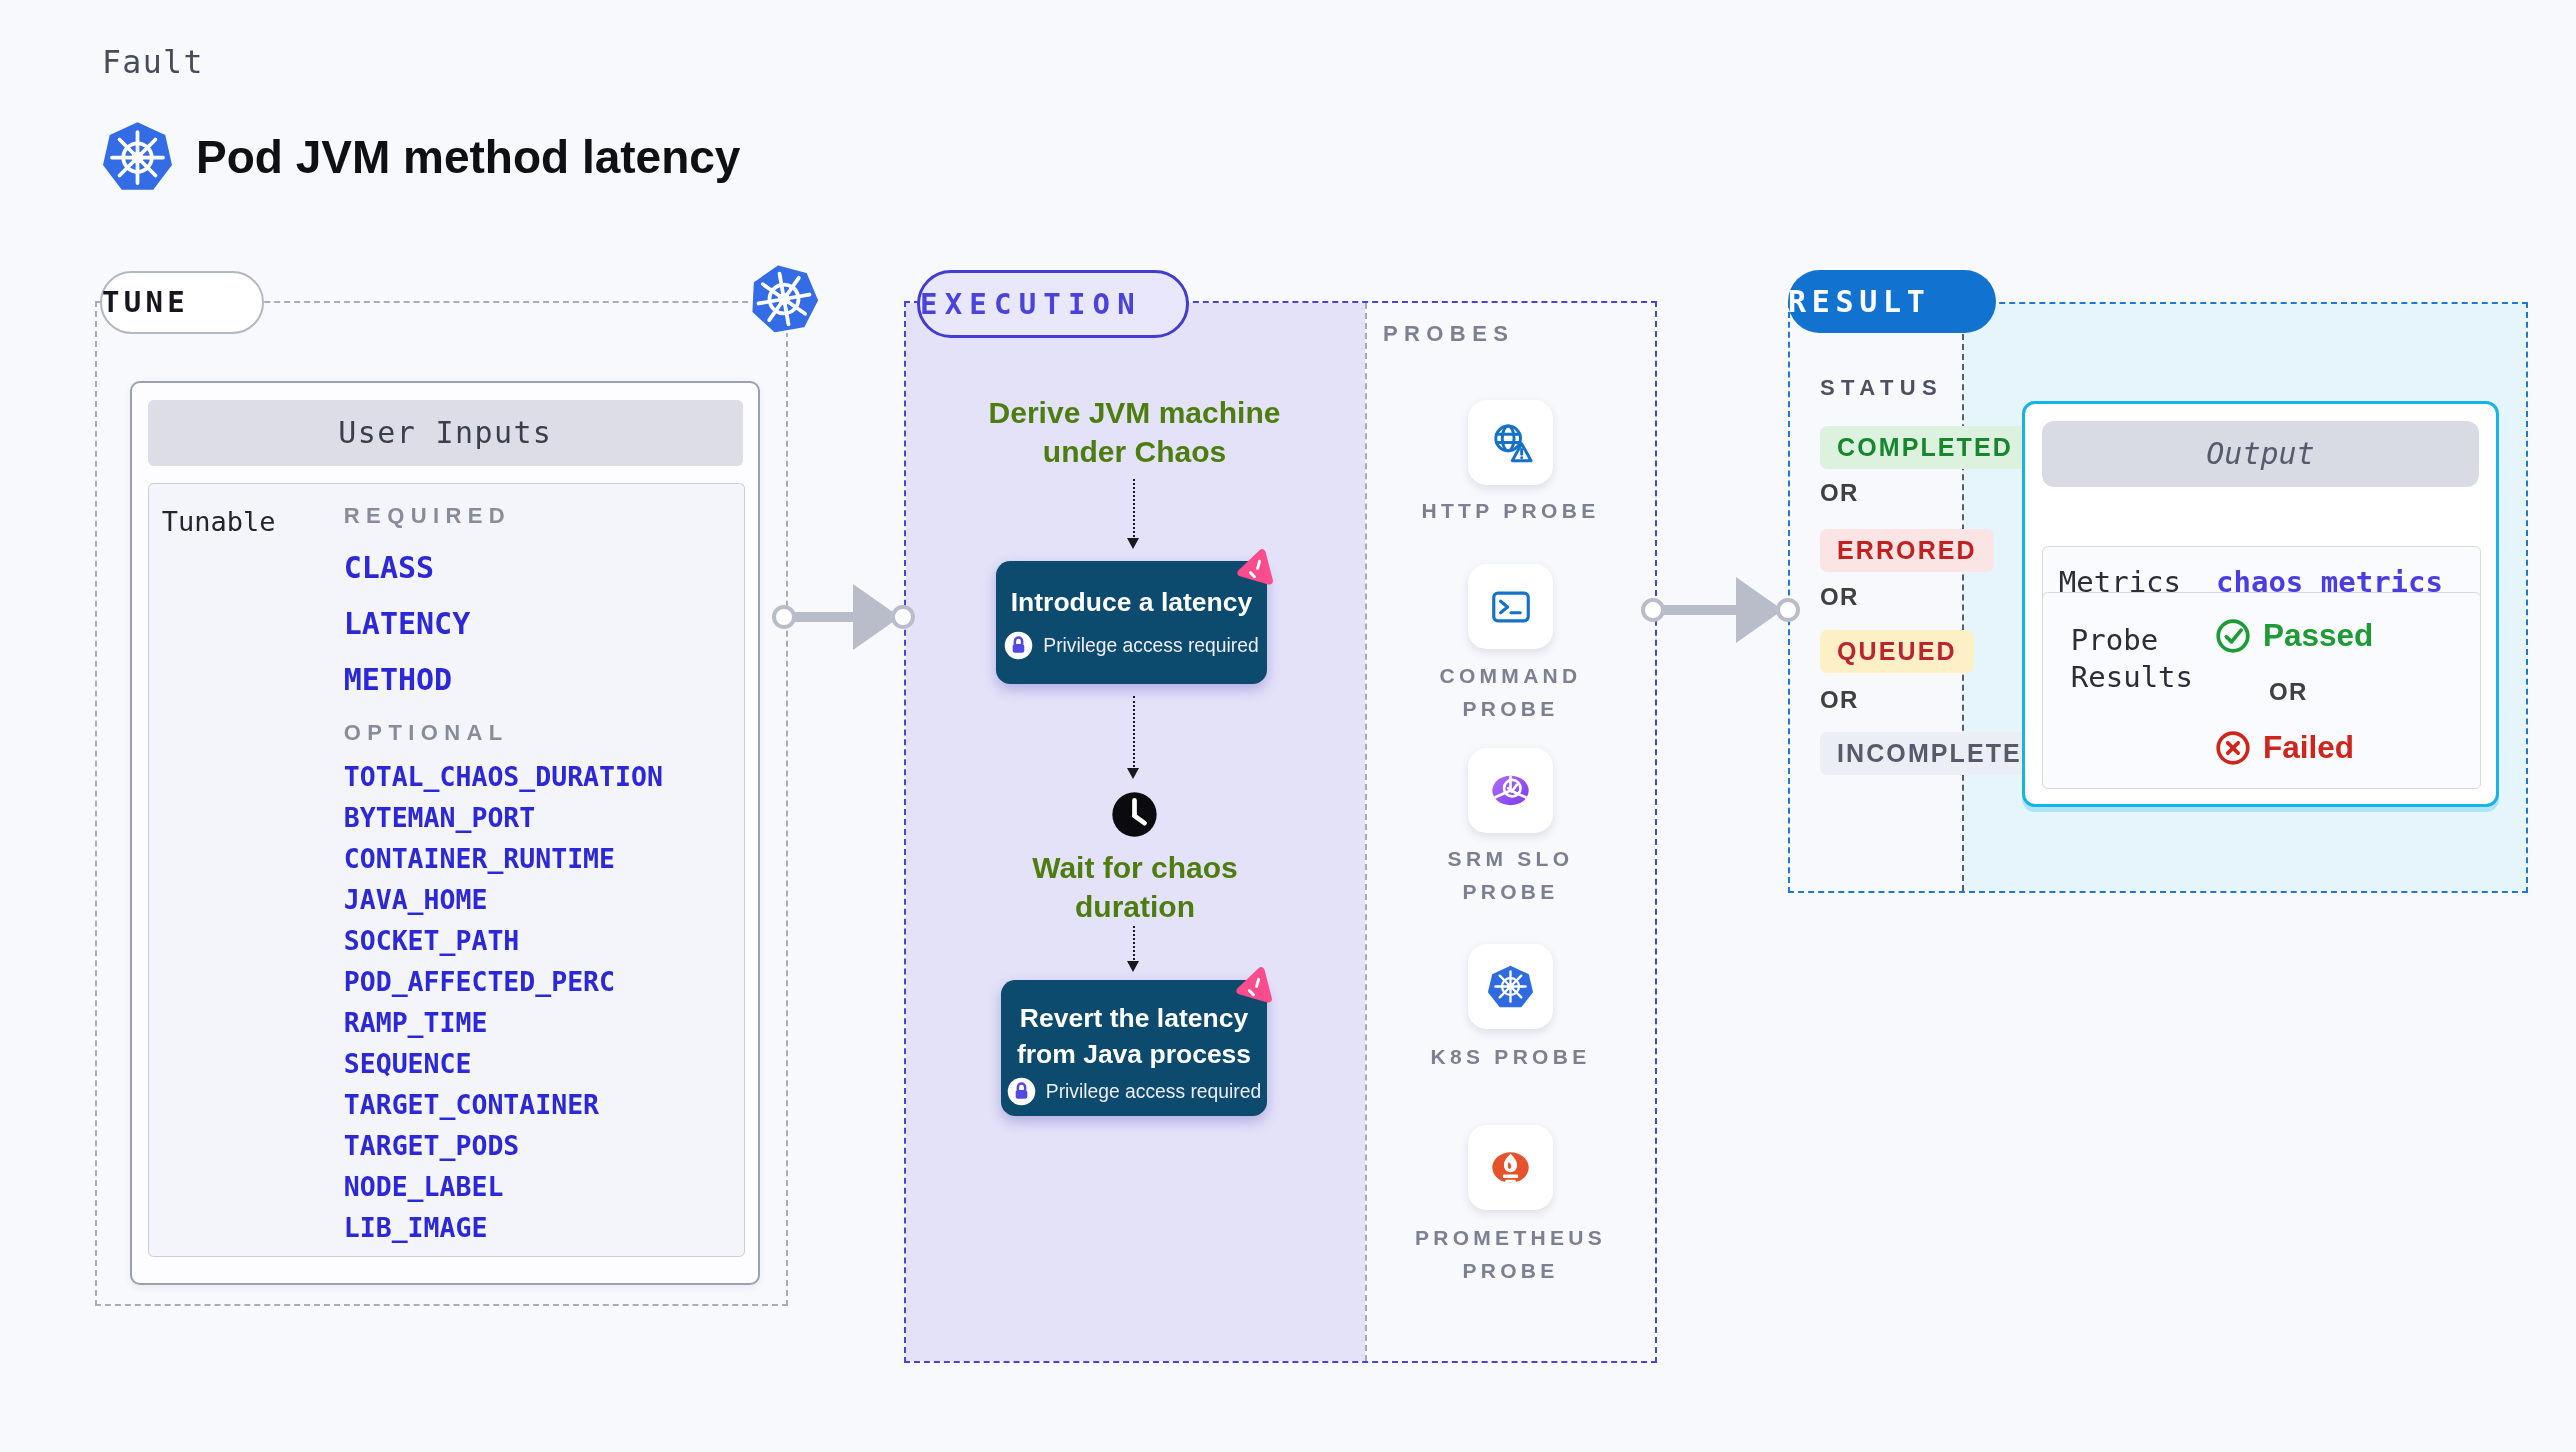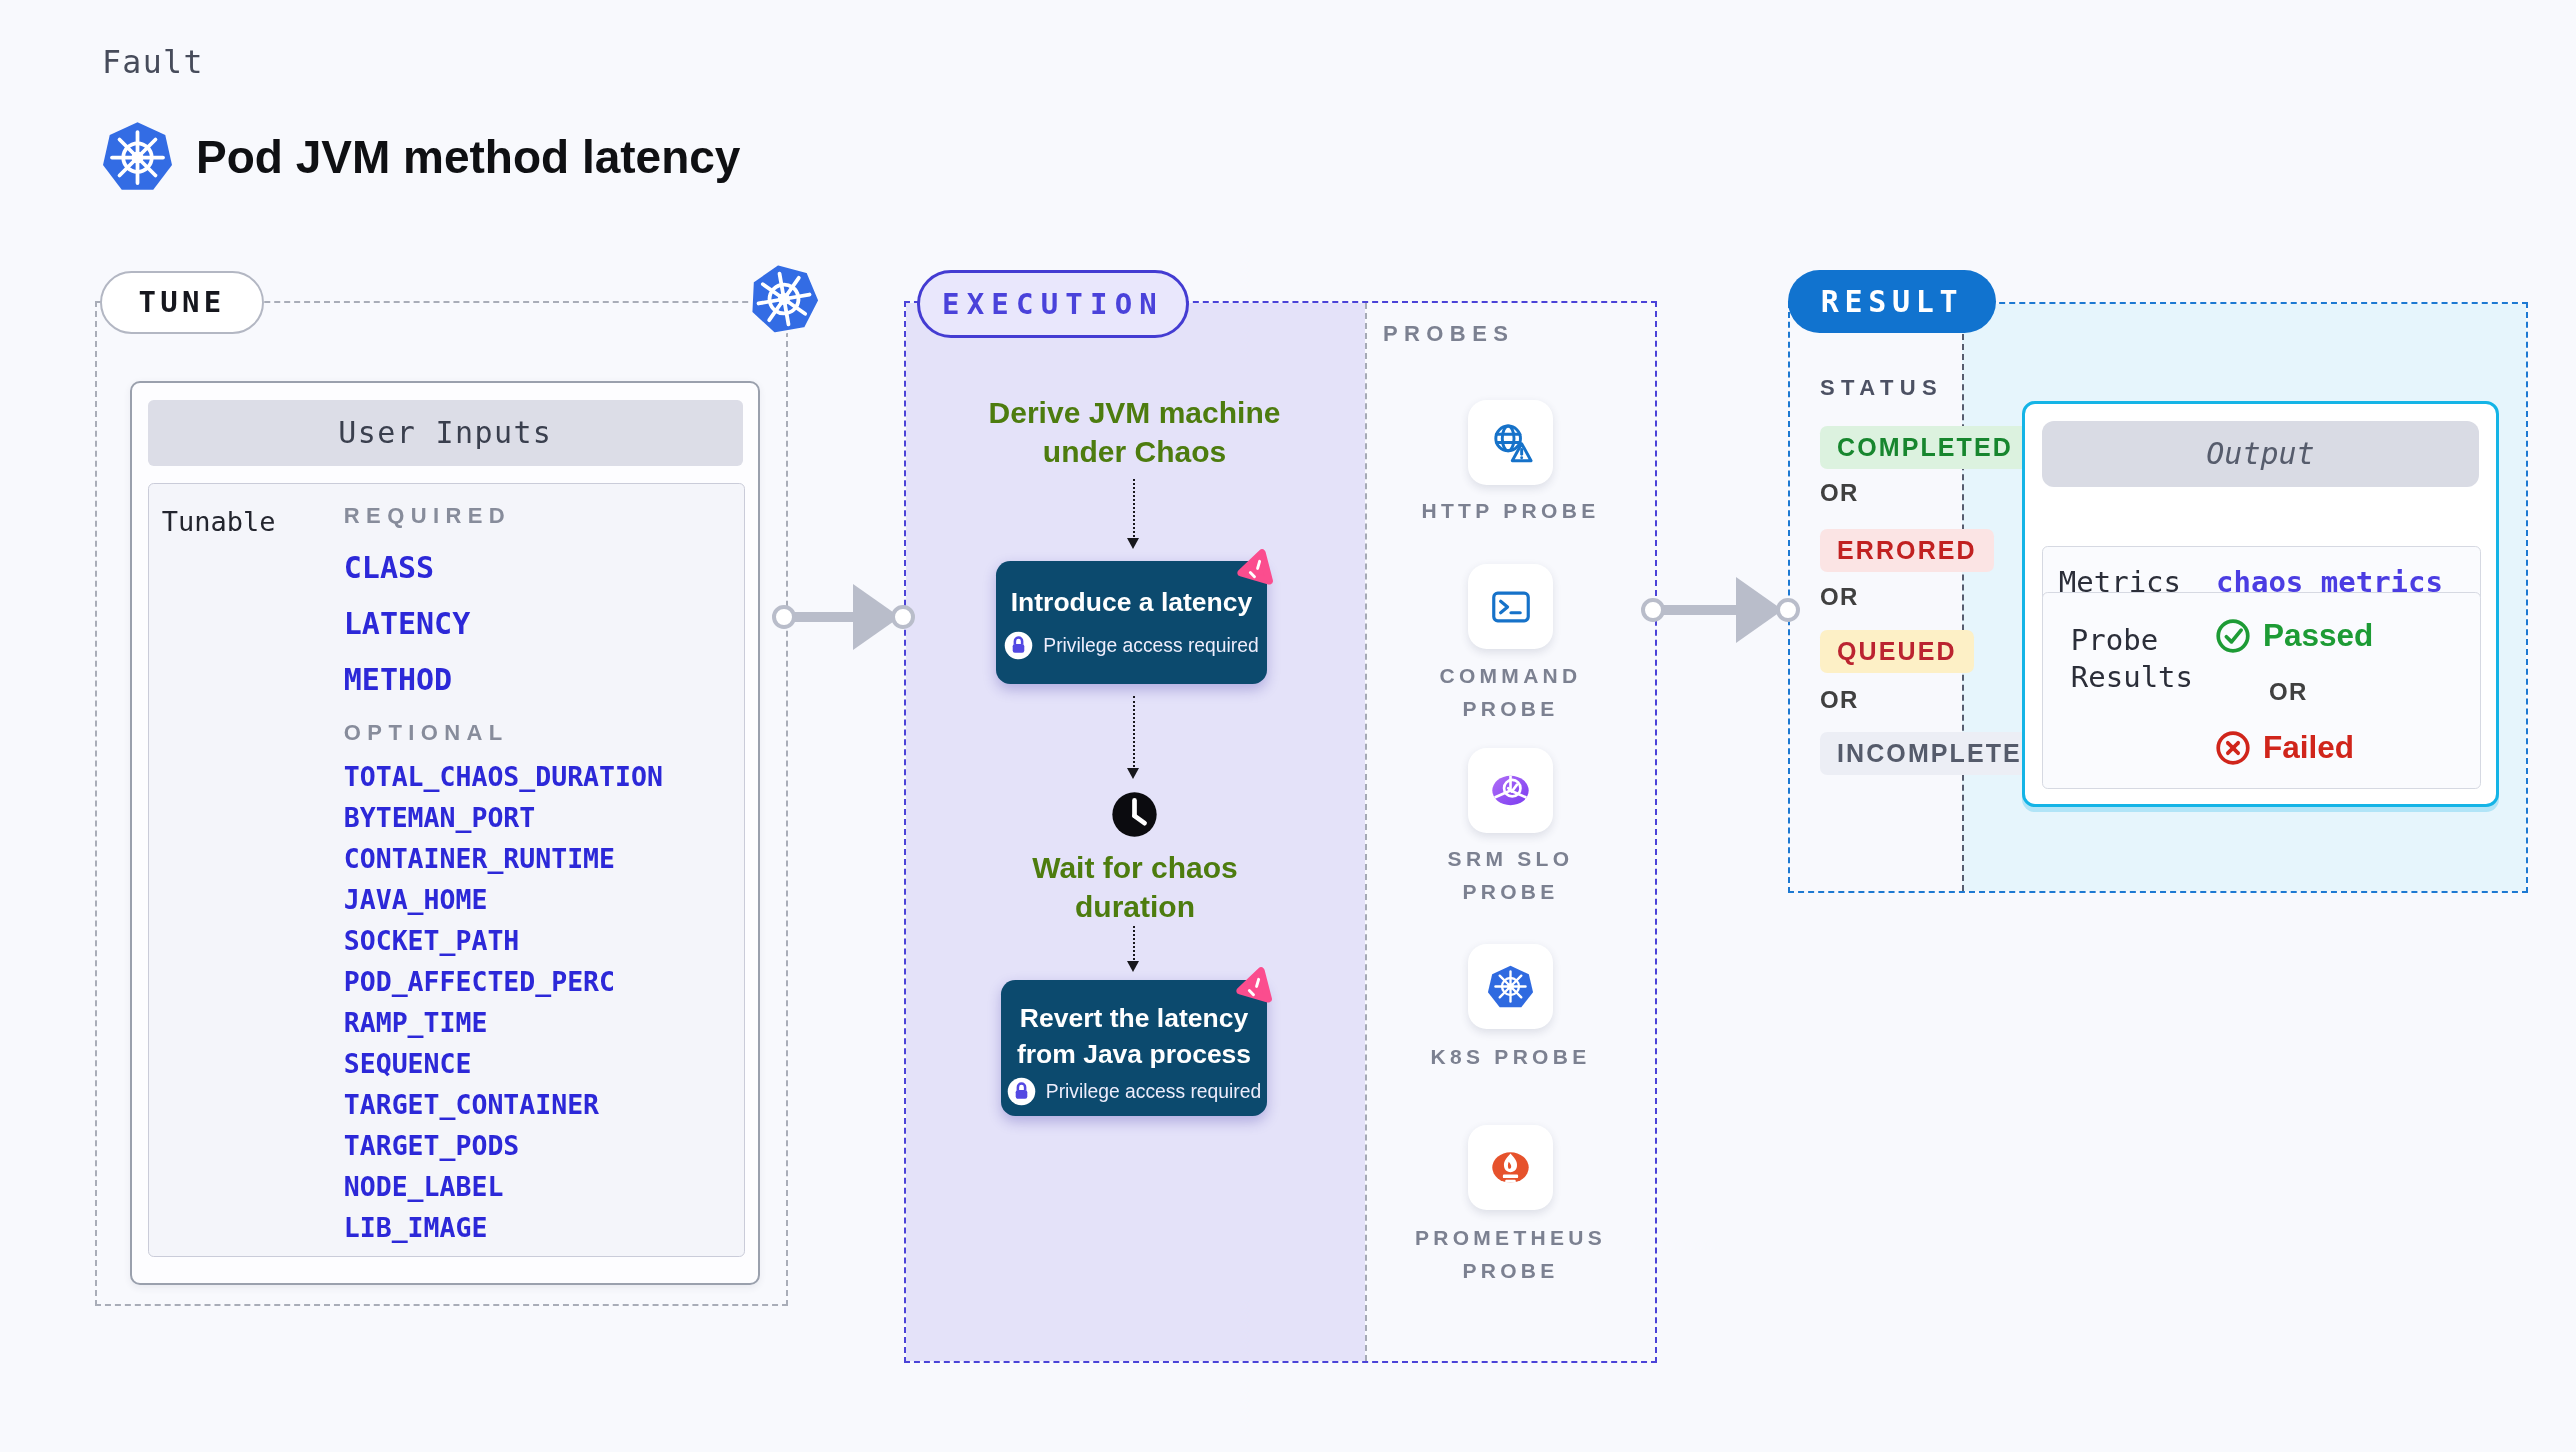--- a/index.html
+++ b/index.html
@@ -7,21 +7,21 @@
          font-family:"Liberation Sans",sans-serif;}
   .abs{position:absolute;}
   .mono{font-family:"DejaVu Sans Mono",monospace;}
 
   
   .kicker{left:102px;top:44px;font-size:31.5px;color:#474c5b;letter-spacing:1.4px;}
   .page-title{left:196px;top:120px;font-size:46px;font-weight:bold;color:#0f1013;line-height:75px;}
   .title-k8s{left:100px;top:120px;width:75px;height:75px;}
 
   
-  .pill{z-index:8;border-radius:34px;text-align:center;font-weight:bold;}
+  .pill{z-index:8;border-radius:34px;font-weight:bold;}
   .pill-tune{left:100px;top:271px;width:160px;height:59px;line-height:59px;background:#ffffff;
              border:2.1px solid #b3b7c3;font-size:29px;color:#16171e;letter-spacing:4.3px;}
   .pill-exec{left:917px;top:270px;width:266px;height:62px;line-height:62px;background:#e9e7fc;
              border:3.6px solid #443cd2;font-size:29px;color:#4a42da;letter-spacing:7.2px;}
   .pill-result{left:1788px;top:270px;width:208px;height:63px;line-height:63px;background:#1173cf;
              border:none;font-size:30px;color:#ffffff;letter-spacing:5.7px;}
 
   
   .tune-box{left:95px;top:301px;width:689px;height:1001px;border:2.1px dashed #a9adb8;z-index:1;}
   .exec-box{left:904px;top:301px;width:749px;height:1058px;border:2.9px dashed #4b43d8;z-index:1;}

